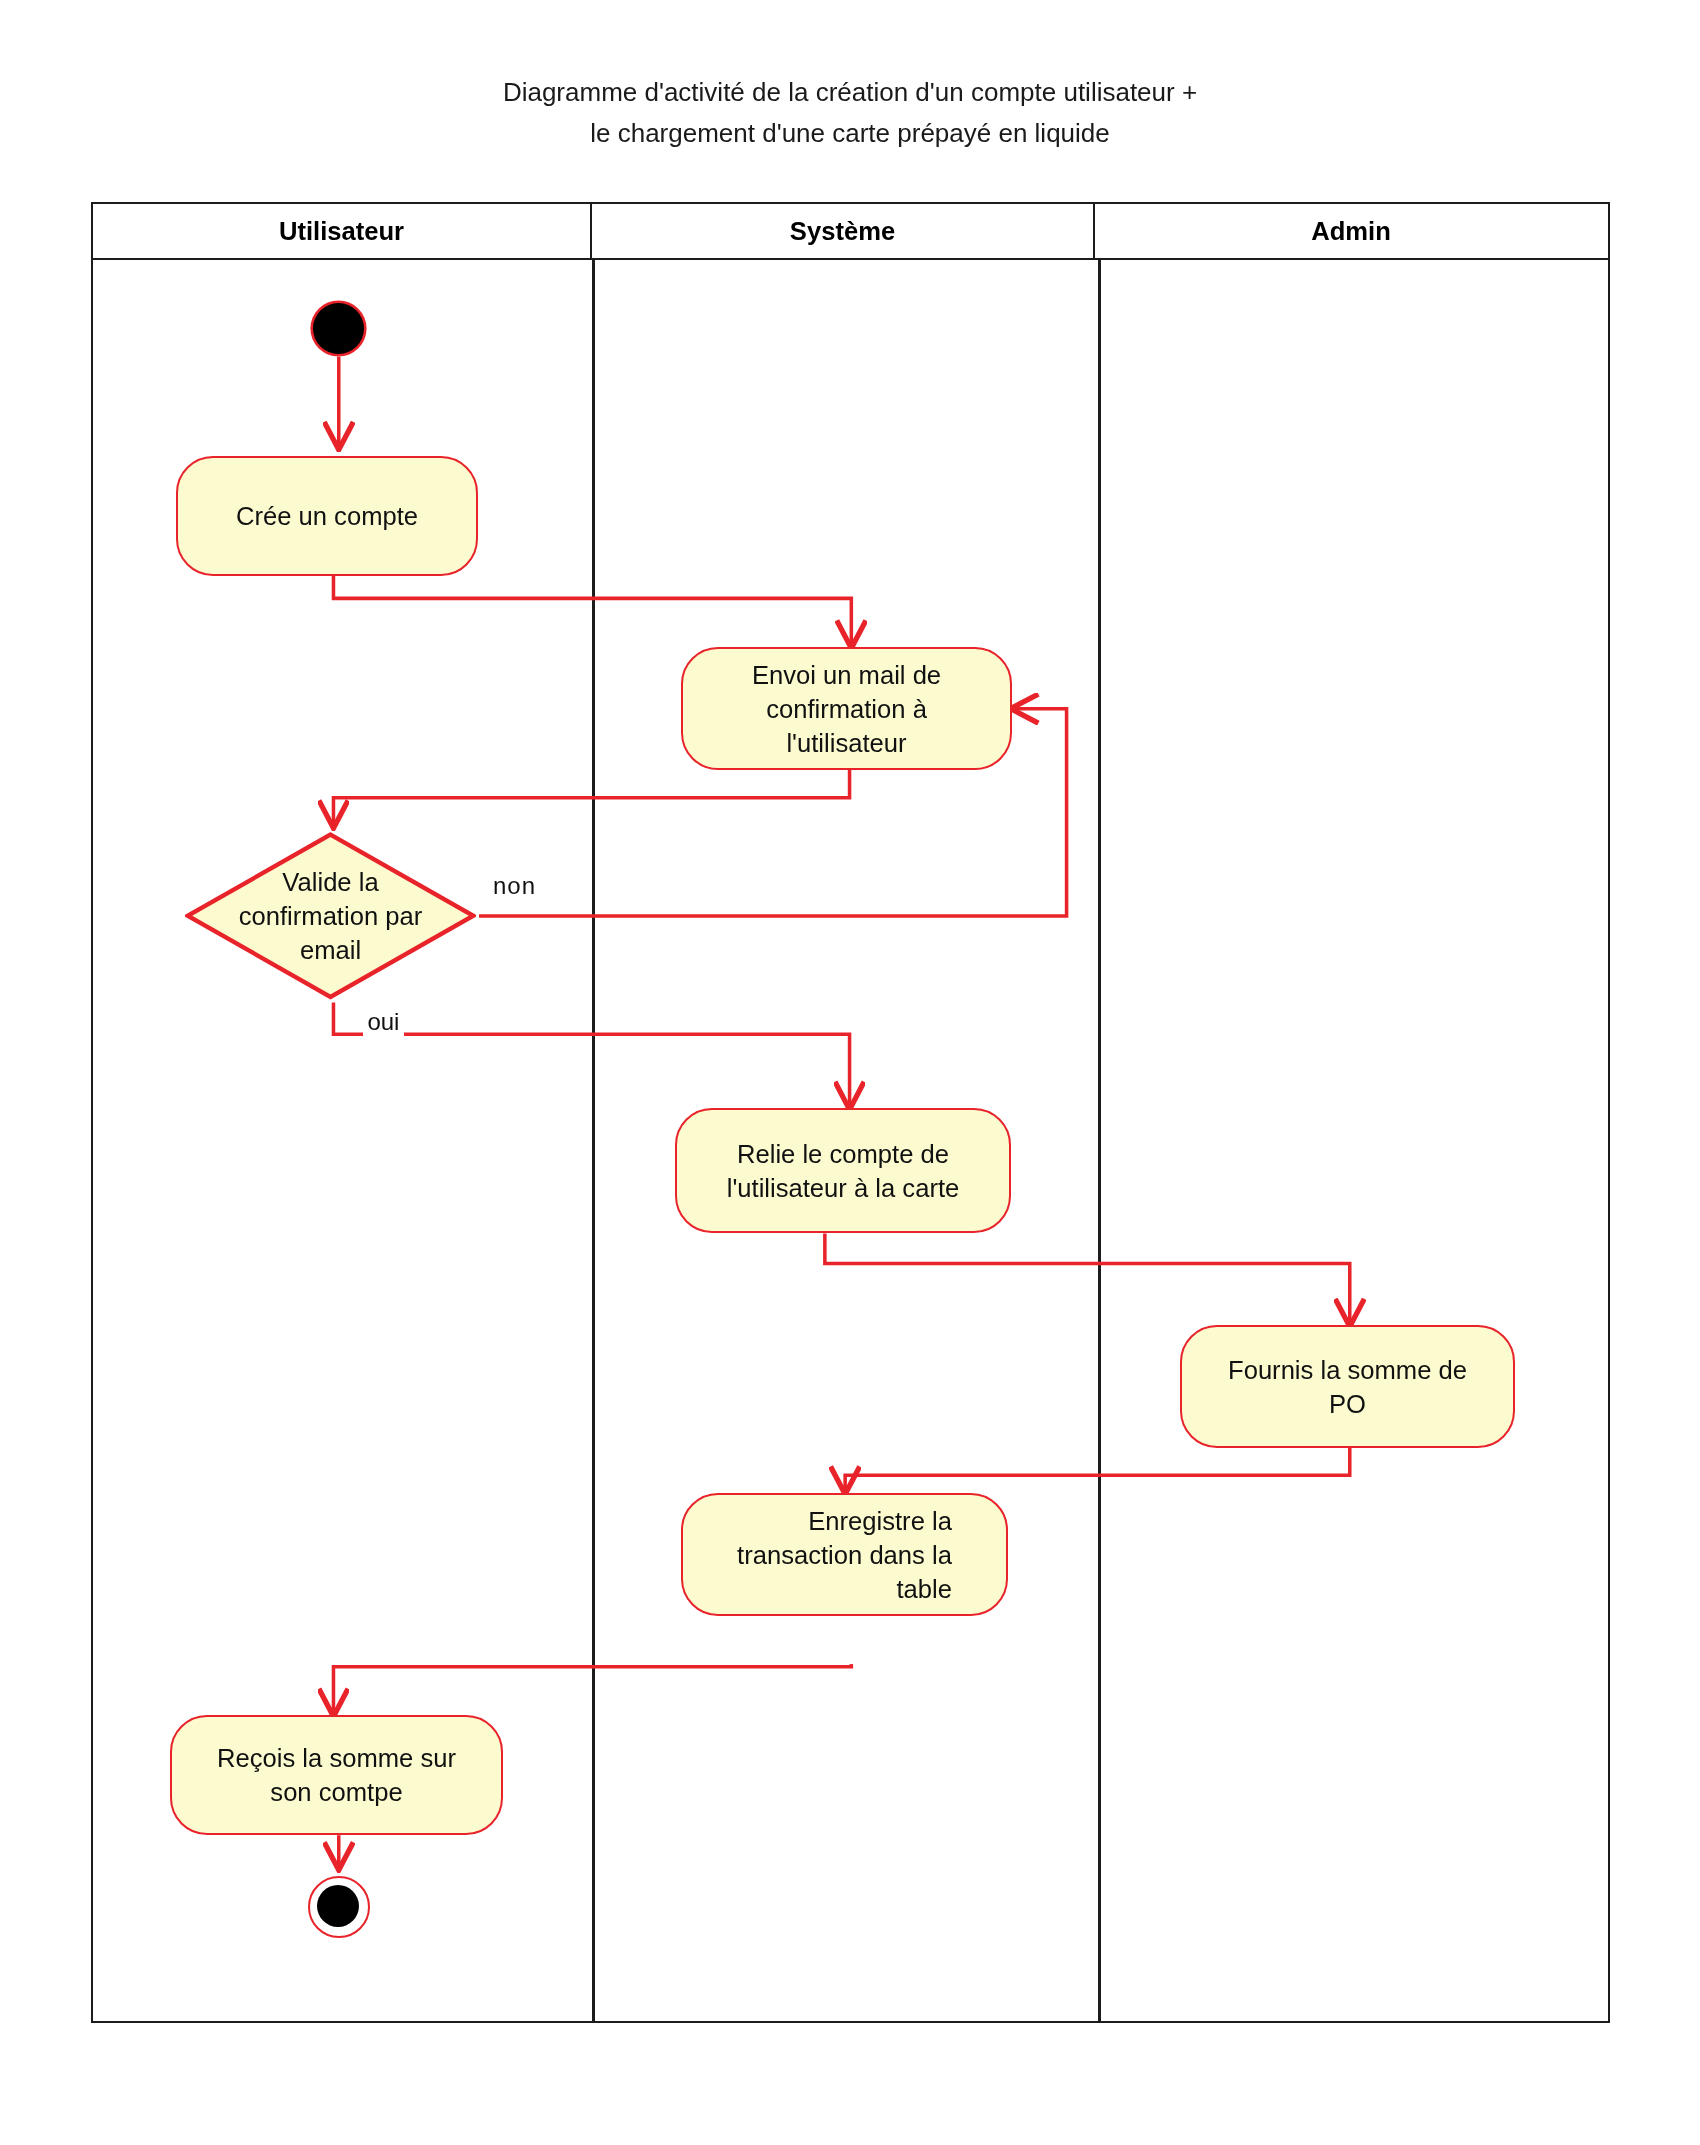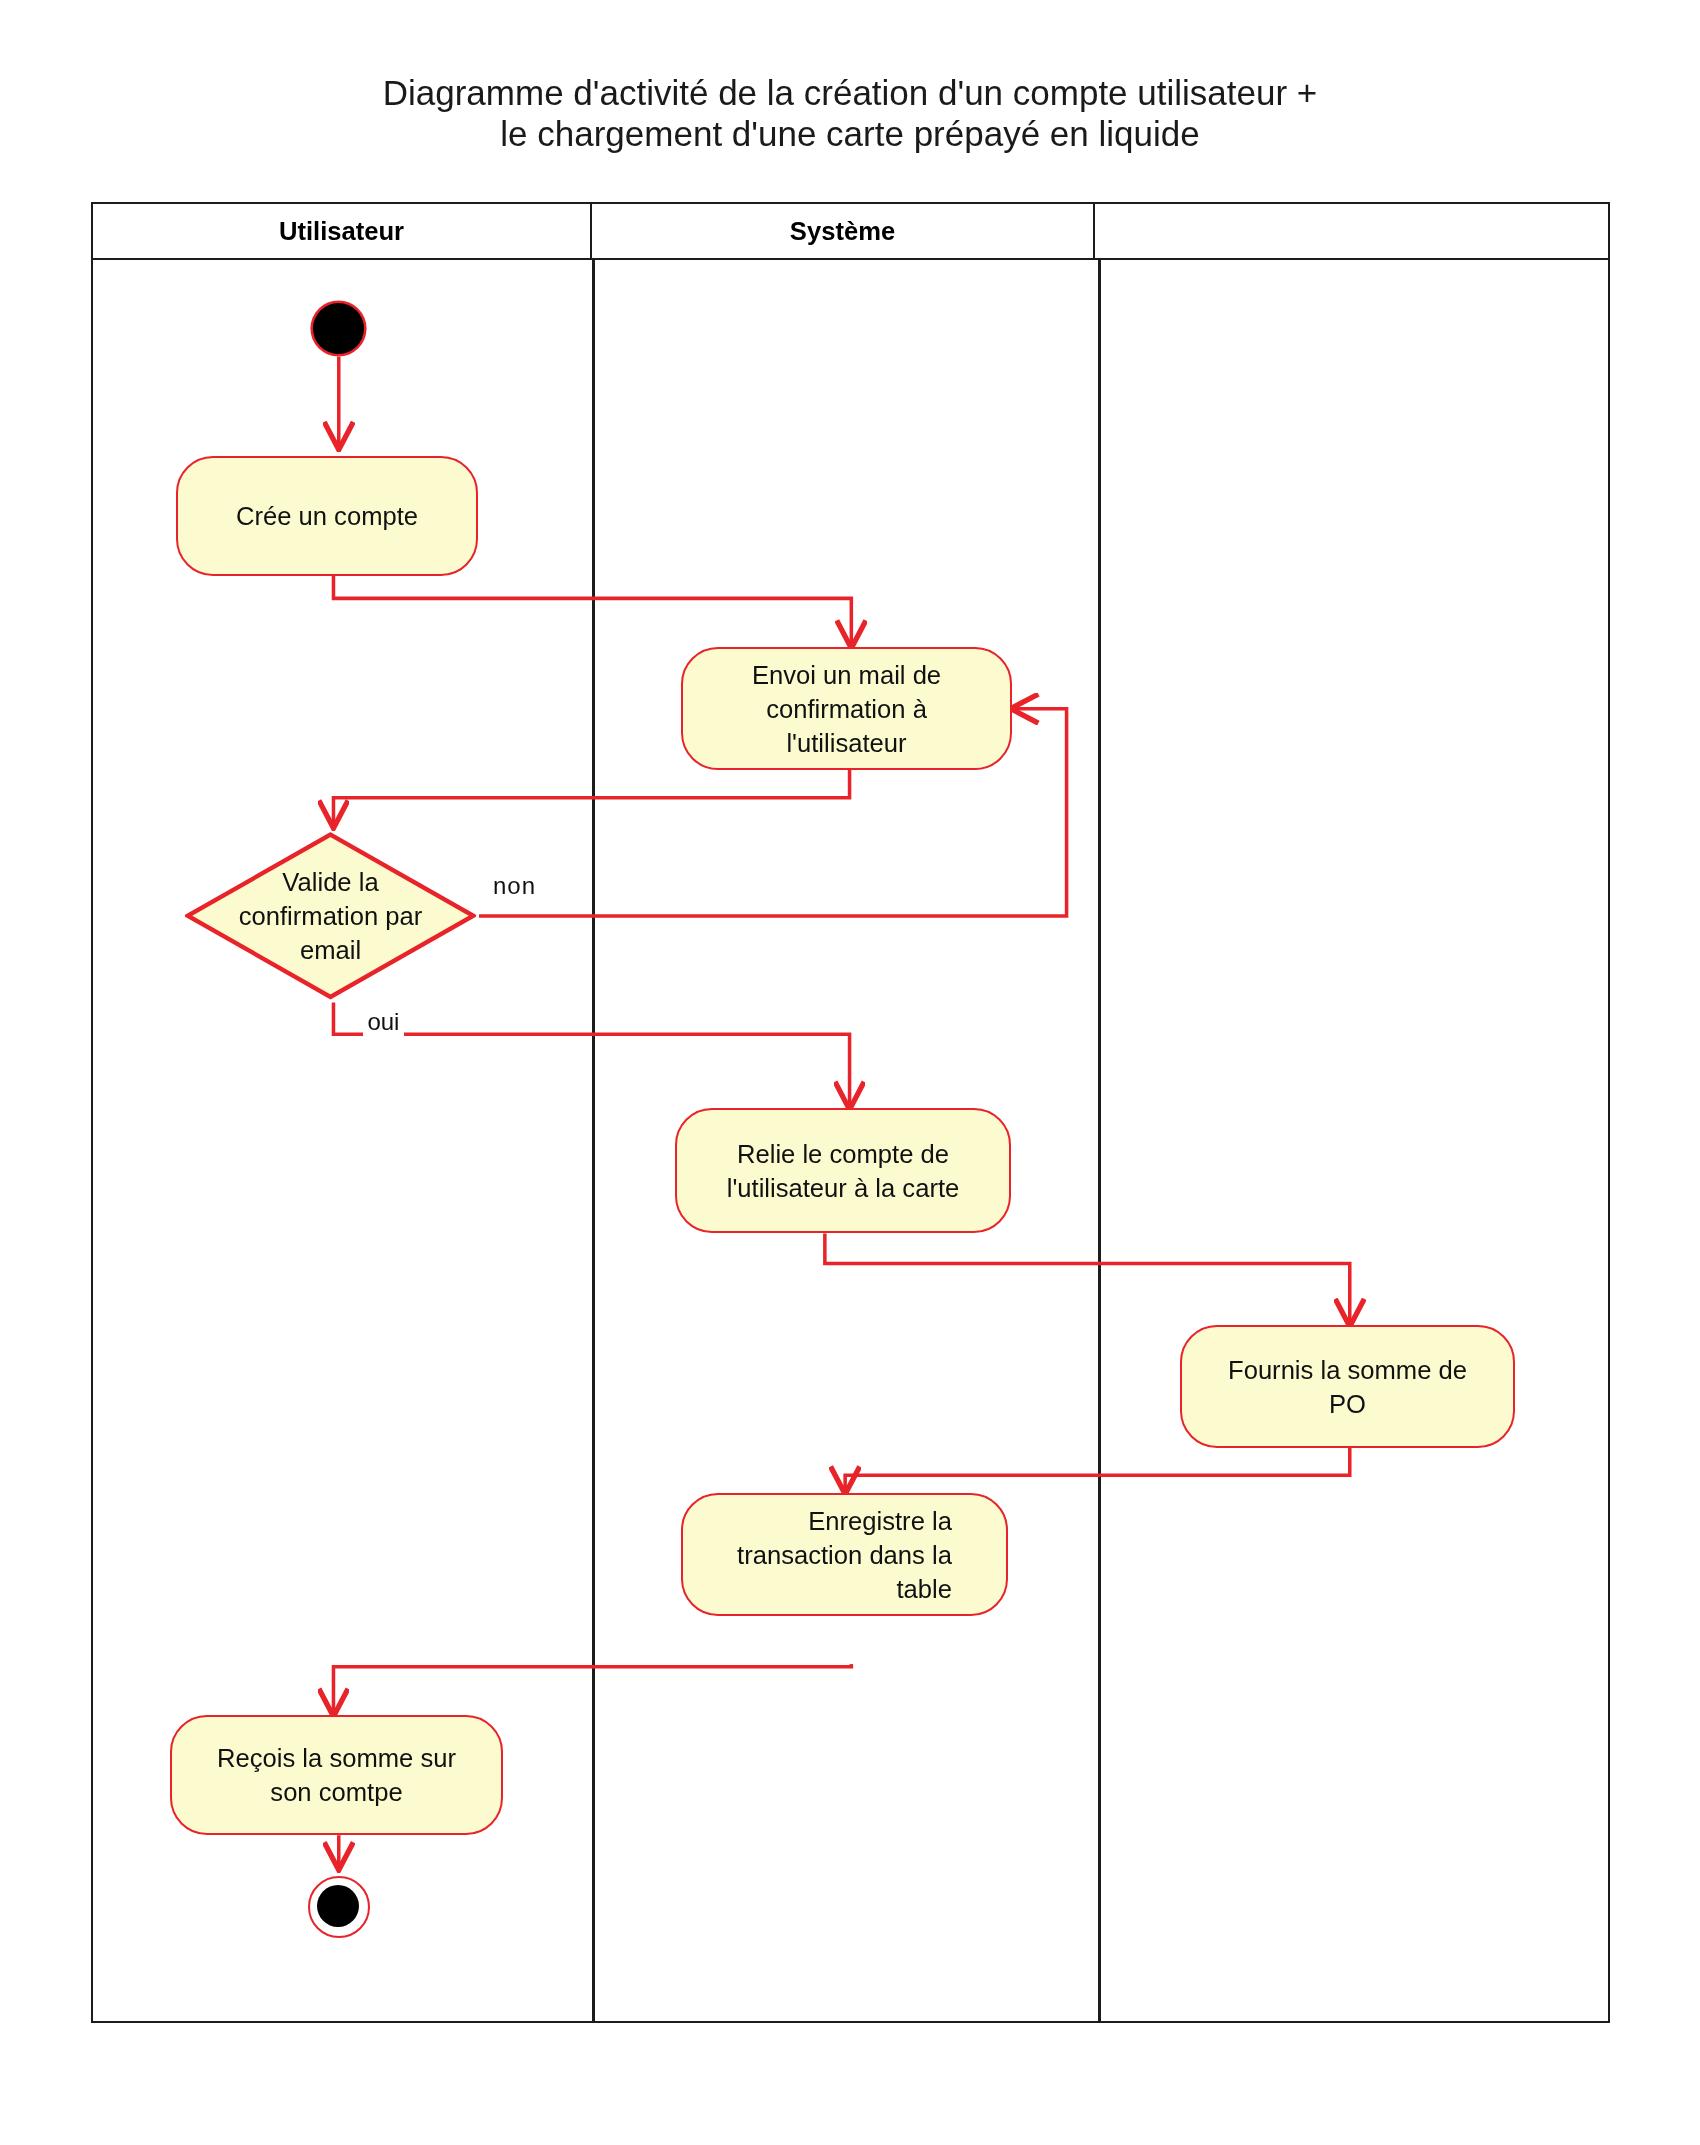--- a/index.html
+++ b/index.html
@@ -17,21 +17,21 @@
     overflow: hidden;
   }
 
   
   #diagram-title {
     position: absolute;
     left: 0;
     top: 72px;
     width: 1700px;
     text-align: center;
-    font-size: 35px;
+    font-size: 26px;
     line-height: 41px;
     color: #1a1a1a;
     white-space: pre-line;
   }
 
   
   #swimlane-frame {
     position: absolute;
     left: 91px;
     top: 202px;
@@ -173,20 +173,21 @@
 <body>
 
 <div id="diagram-title">Diagramme d'activité de la création d'un compte utilisateur +
 le chargement d'une carte prépayé en liquide</div>
 
 <div id="swimlane-frame">
 
   <div class="lane-header-row">
     <div class="lane-header lane-1">Utilisateur</div>
     <div class="lane-header lane-2">Système</div>
+    <div class="lane-header lane-3">Admin</div>
   </div>
 
   <div class="lane-divider" id="lane-divider-1"></div>
   <div class="lane-divider" id="lane-divider-2"></div>
 
 </div>
 
 <svg id="flow-layer" viewBox="0 0 1927 2432" xmlns="http://www.w3.org/2000/svg">
   <defs>
     <marker id="arrow-red" viewBox="0 0 12 12" refX="10.5" refY="6" markerWidth="9" markerHeight="9" orient="auto-start-reverse">

